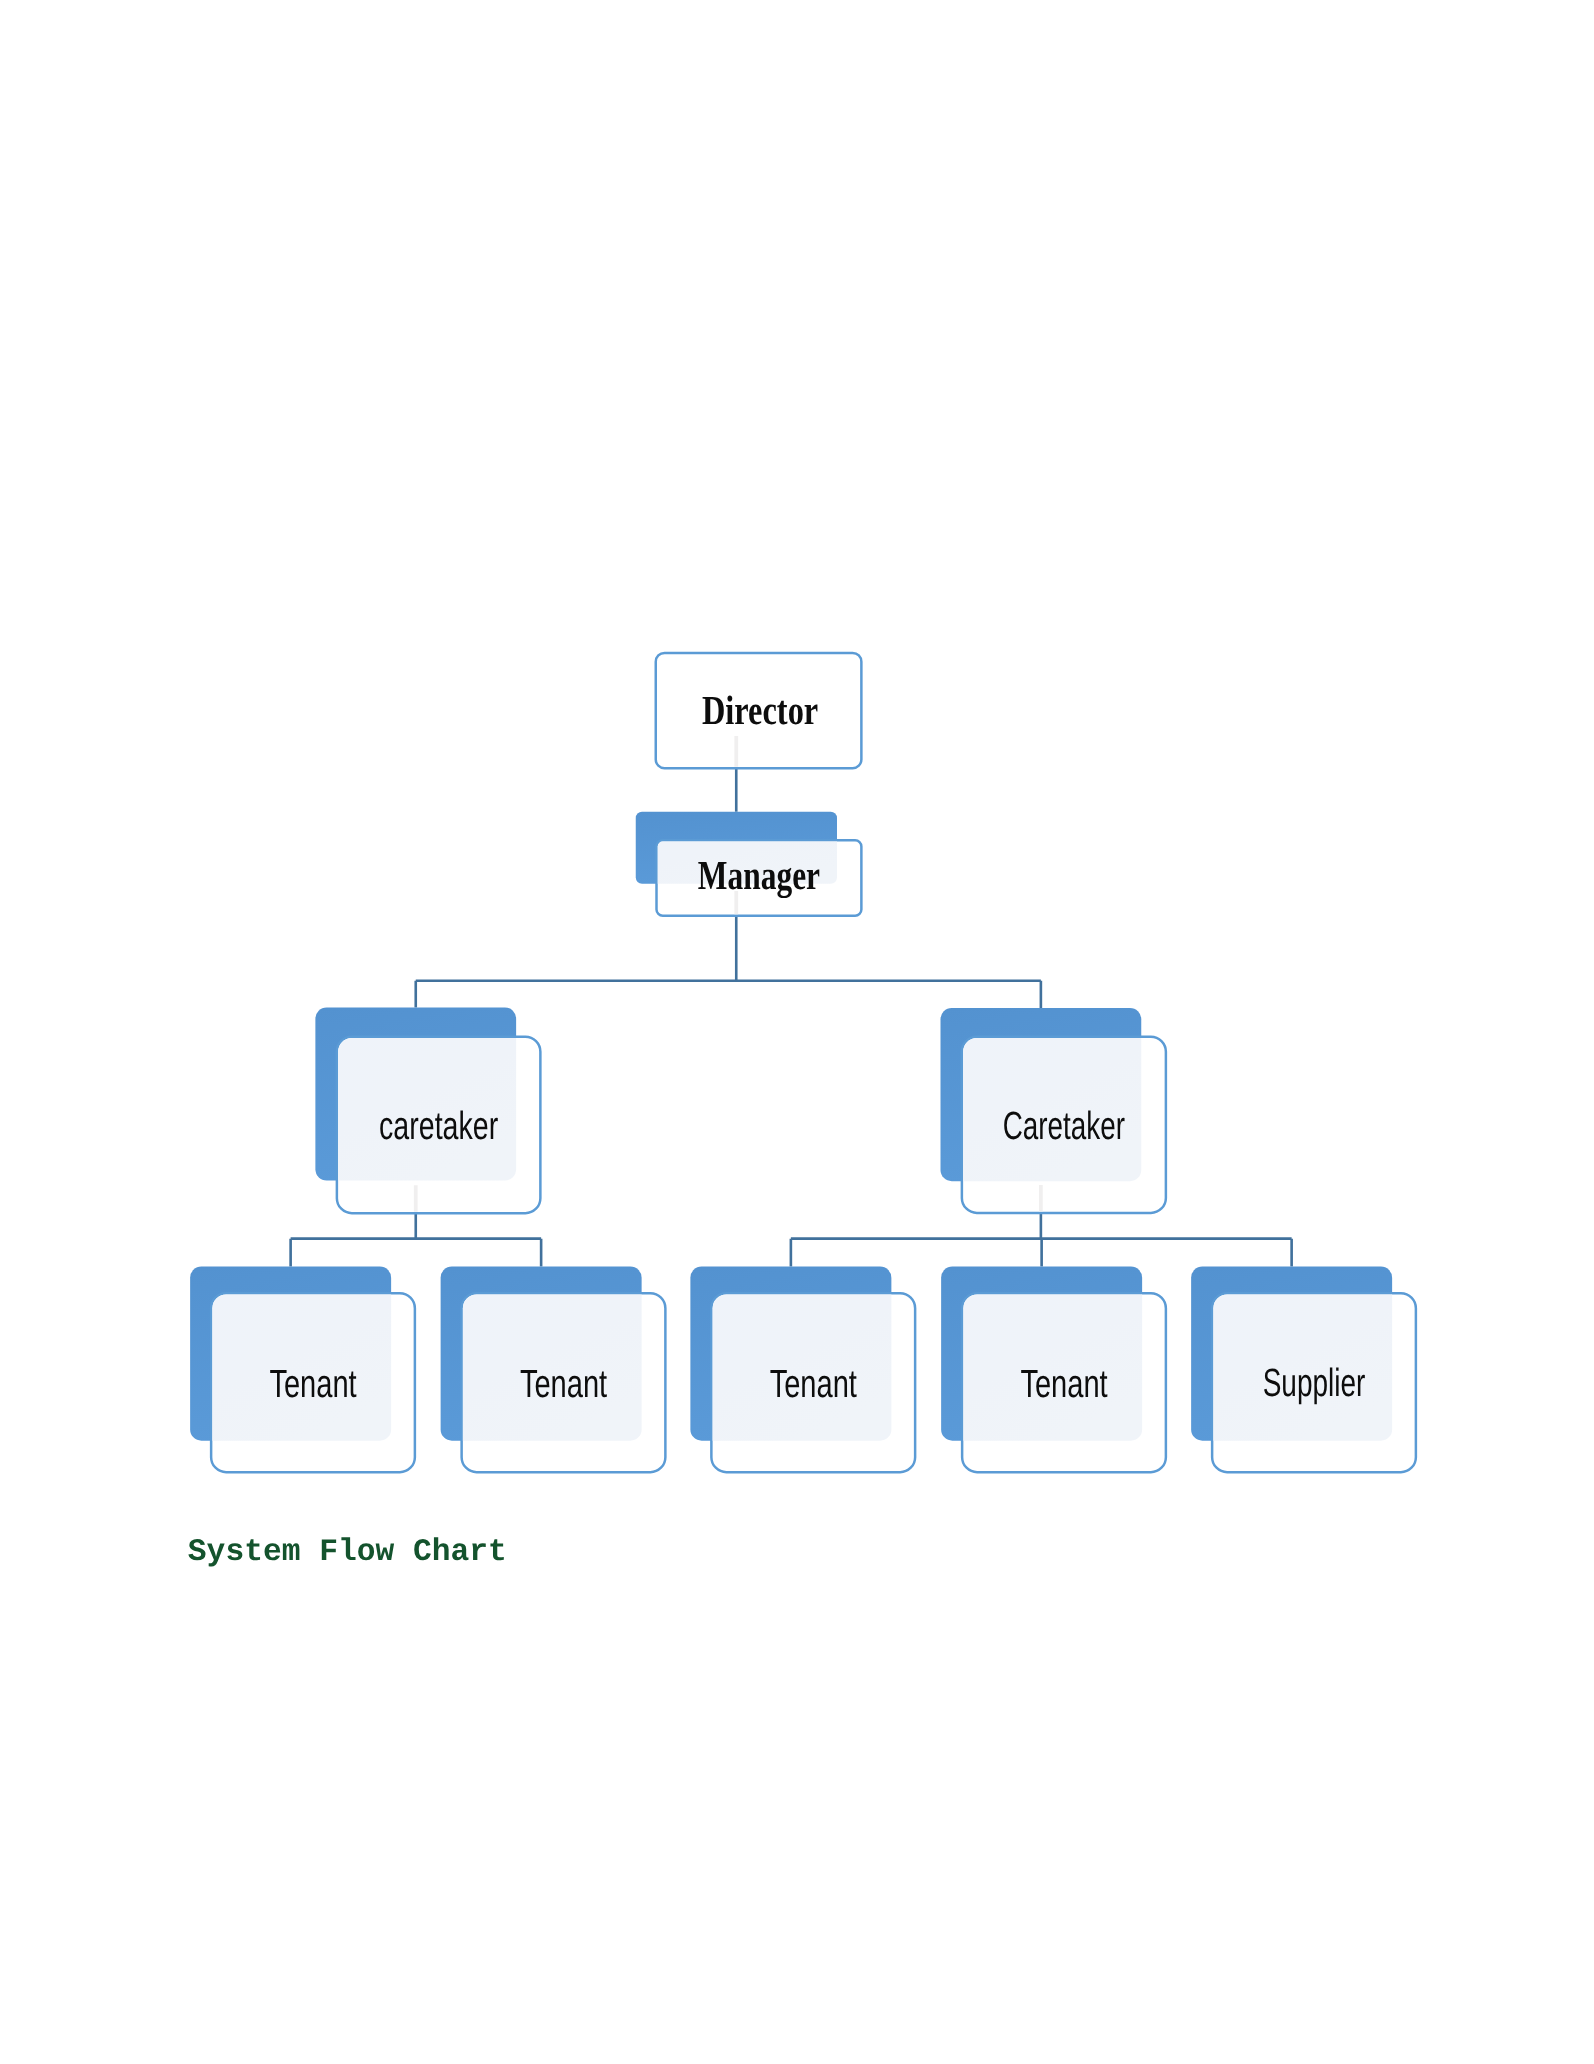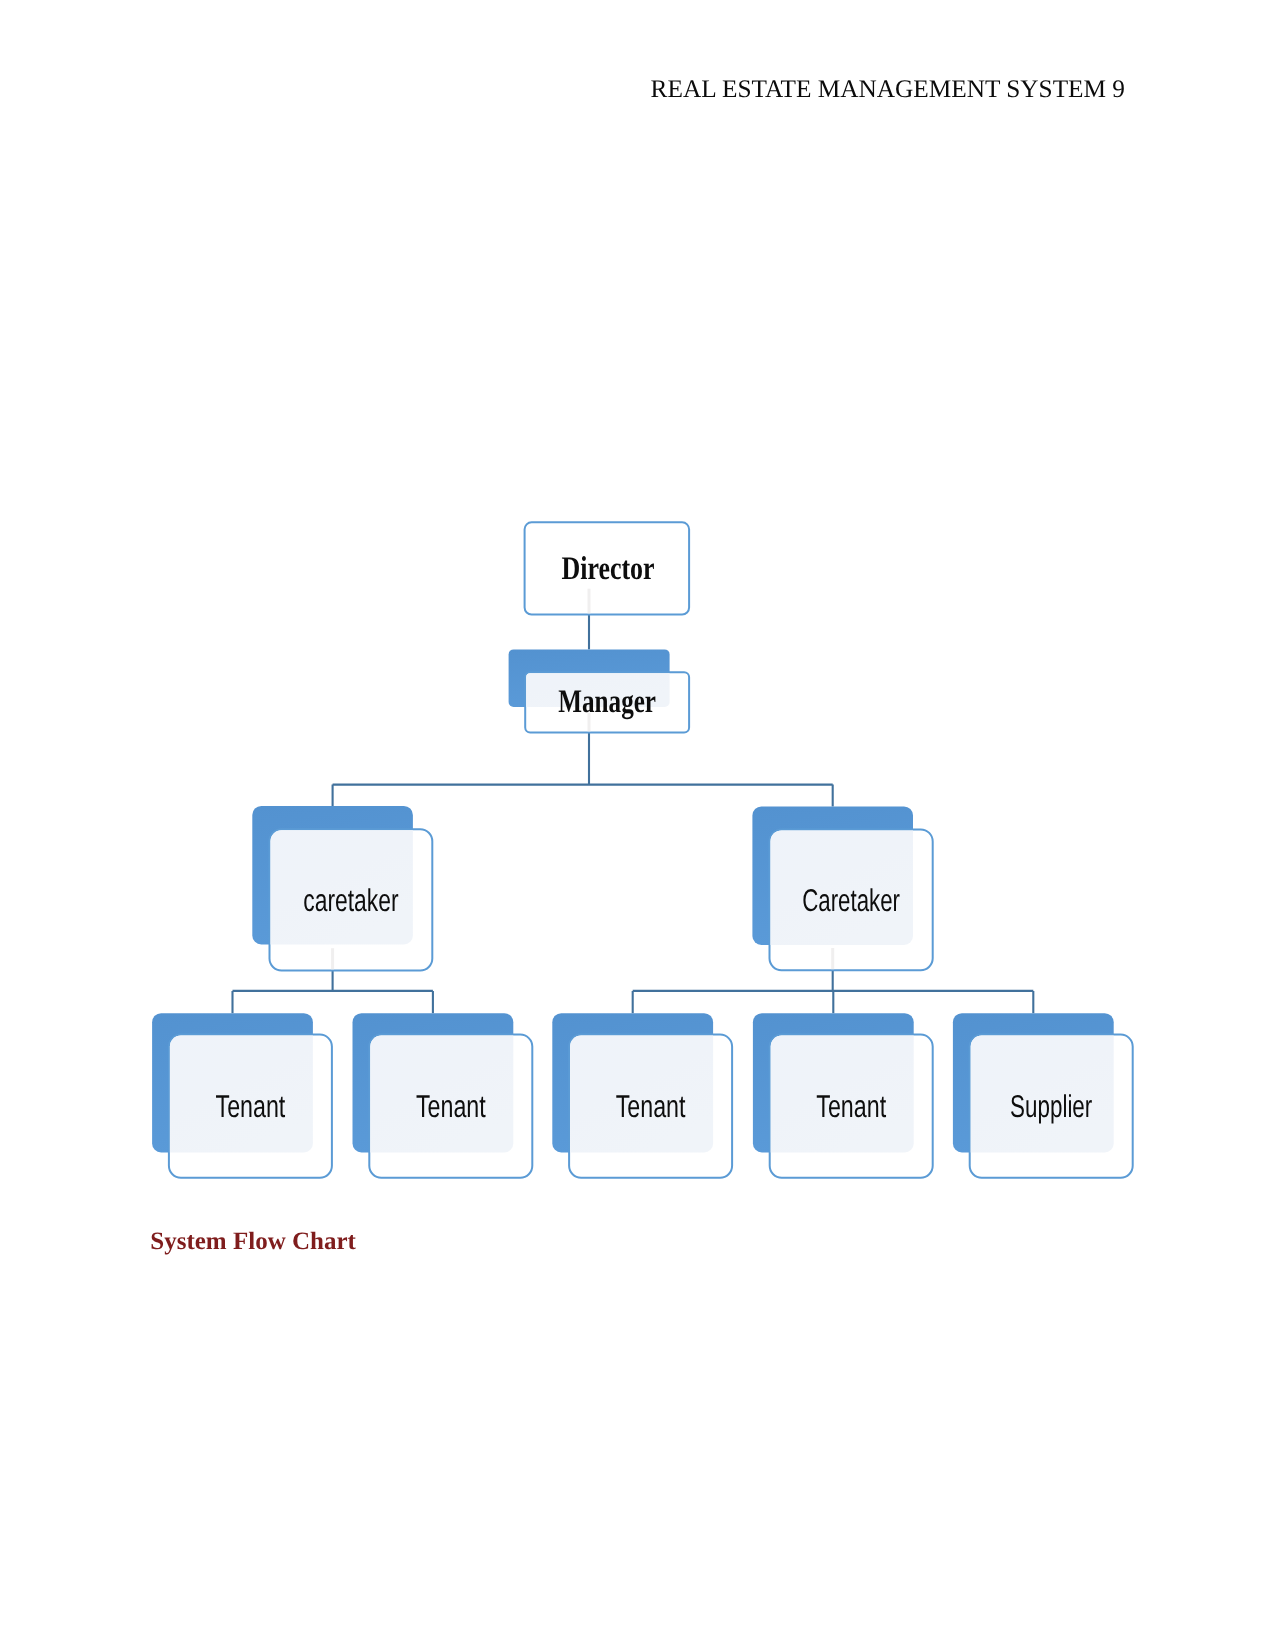--- a/index.html
+++ b/index.html
@@ -4,29 +4,28 @@
 <style>
   html{margin:0;padding:0;background:#ffffff;}
   body{margin:0;padding:0;}
   *{-webkit-font-smoothing:antialiased;text-rendering:geometricPrecision;}
   body{width:1275px;height:1651px;position:relative;
        font-family:"Liberation Serif",serif;}
   .page{position:absolute;left:0;top:0;width:1275px;height:1651px;}
   #page-header{filter:opacity(1);position:absolute;left:0;top:75px;width:1125px;text-align:right;
        font-size:25.3px;line-height:28px;color:#0b0b0b;white-space:nowrap;}
   #org-chart{filter:opacity(1);position:absolute;left:0;top:0;width:1275px;height:1651px;}
-  .para{filter:opacity(1);position:absolute;font-size:25px;color:#7f1d1d;line-height:28px;white-space:nowrap;}
+  .para{filter:opacity(1);position:absolute;font-size:25px;color:#14532d;line-height:28px;white-space:nowrap;font-family:Liberation Mono, monospace;}
   .lbl-serif{font-family:"Liberation Serif",serif;font-weight:700;filter:opacity(1);}
   .lbl-sans{font-family:"Liberation Sans",sans-serif;font-weight:400;filter:opacity(1);}
 </style>
 </head>
 <body>
 
 <div class="page">
-  <div id="page-header">REAL ESTATE MANAGEMENT SYSTEM 9</div>
 
   <svg id="org-chart" viewBox="0 0 1275 1651" width="1275" height="1651" xmlns="http://www.w3.org/2000/svg">
     <defs>
       <linearGradient id="gBlue" x1="0" y1="0" x2="0.2" y2="1">
         <stop id="gBlue0" offset="0" stop-color="#5392D0"></stop>
         <stop id="gBlue1" offset="1" stop-color="#5A9AD8"></stop>
       </linearGradient>
       <linearGradient id="gPanel" x1="0" y1="0" x2="0.55" y2="1">
         <stop offset="0" stop-color="#EFF3FA"></stop>
         <stop offset="0.6" stop-color="#EFF3F9"></stop>

